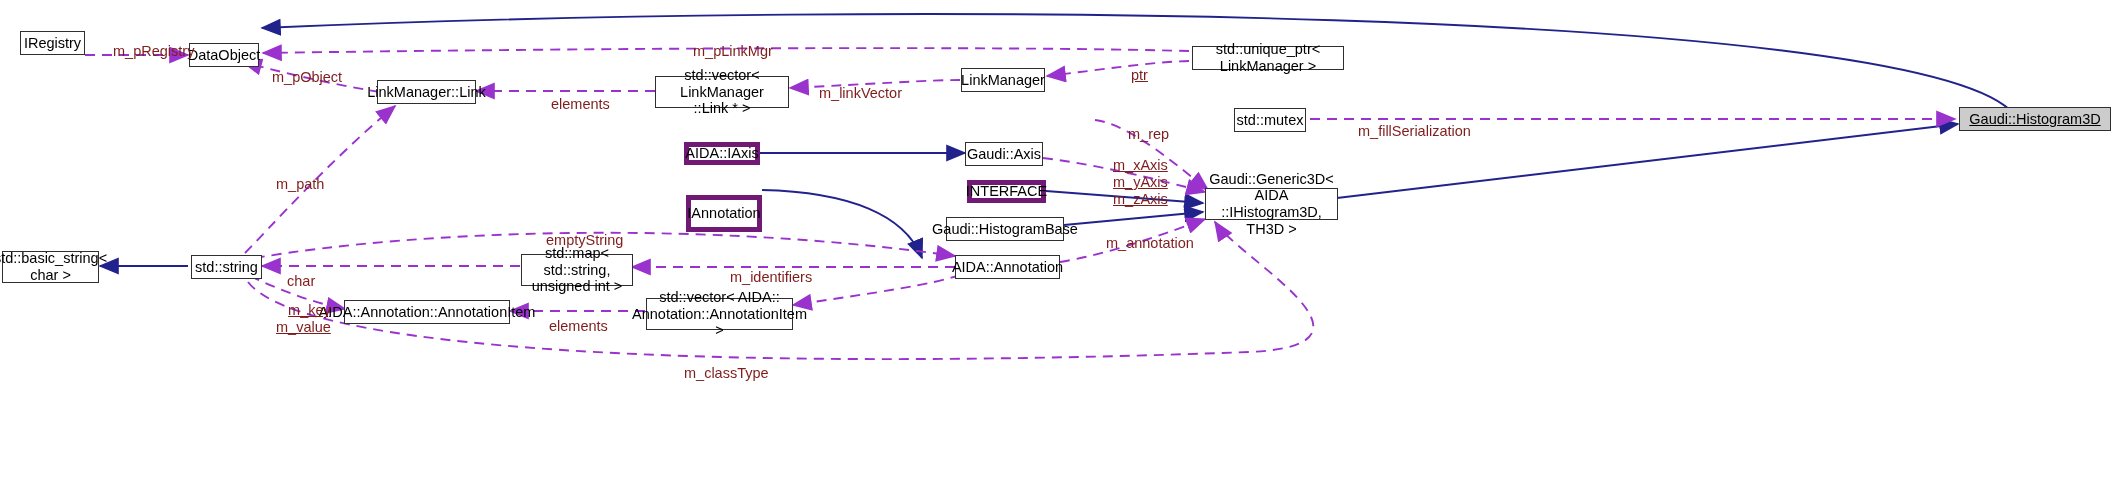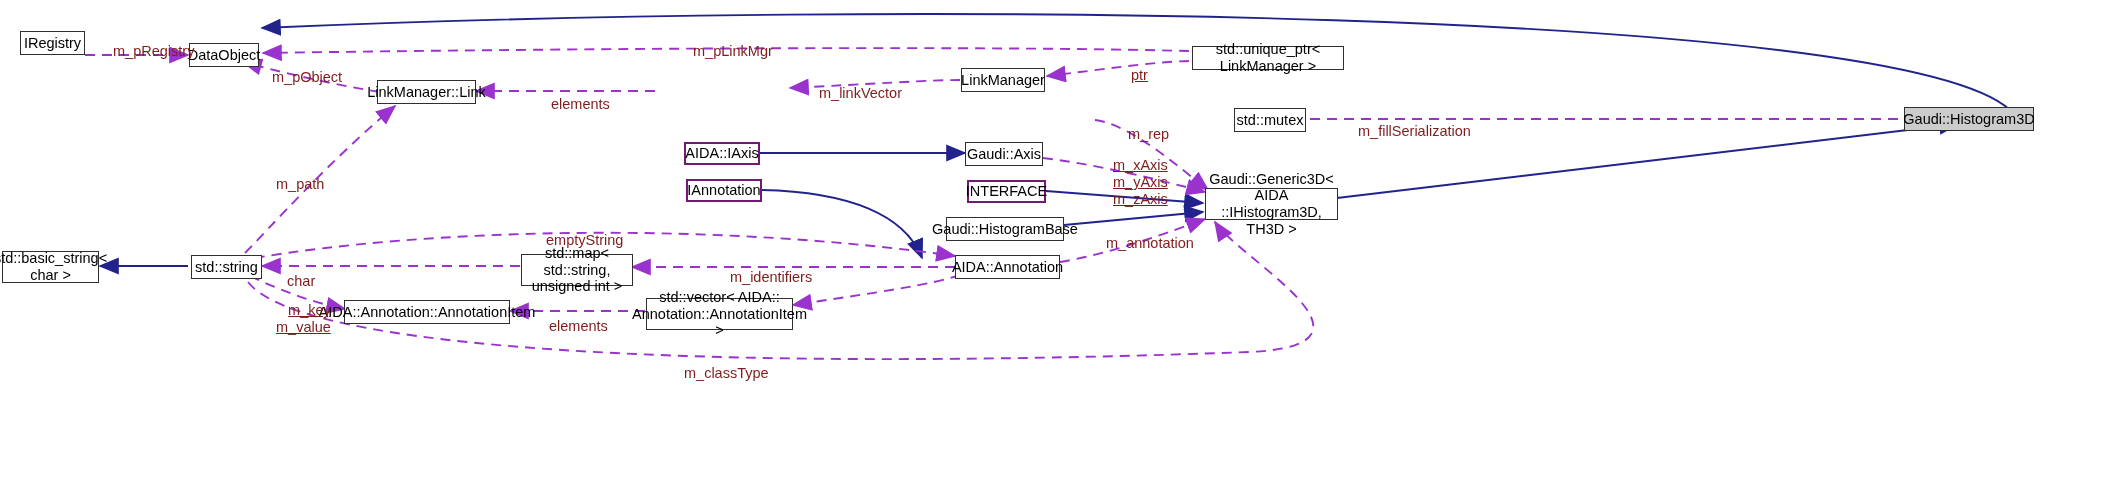--- a/index.html
+++ b/index.html
@@ -27,21 +27,21 @@
     justify-content:center;
     text-align:center;
     font-size:14.5px;
     color:#000000;
     line-height:1.15;
     white-space:pre-line;
     padding:1px 2px;
     z-index:3;
   }
   .node.solid{ border:1.6px solid #2f2f2f; }
-  .node.light{ border:2px solid #701a75; }
+  .node.light{ border:5px solid #701a75; }
   .node.current{
     background:#cccccc;
     border:1.6px solid #2f2f2f;
   }
   .edge-label{
     position:absolute;
     font-size:14.5px;
     color:#7f1d1d;
     white-space:pre-line;
     line-height:1.18;
@@ -128,52 +128,56 @@
   </div>
 
   <div class="node solid" style="left:189px; top:43px; width:70px; height:24px;">
     <span>DataObject</span>
   </div>
 
   <div class="node solid" style="left:377px; top:80px; width:99px; height:24px;">
     <span>LinkManager::Link</span>
   </div>
 
+  <div class="node solid" style="left:655px; top:76px; width:134px; height:32px;">
+    <span>std::vector&lt; LinkManager
+::Link * &gt;</span>
+  </div>
 
   <div class="node solid" style="left:961px; top:68px; width:84px; height:24px;">
     <span>LinkManager</span>
   </div>
 
   <div class="node solid" style="left:1192px; top:46px; width:152px; height:24px;">
     <span>std::unique_ptr&lt; LinkManager &gt;</span>
   </div>
 
 
   <div class="node solid" style="left:1234px; top:108px; width:72px; height:24px;">
     <span>std::mutex</span>
   </div>
 
-  <div class="node current" style="left:1904px; top:107px; width:130px; height:24px;">
+  <div class="node current" style="left:1959px; top:107px; width:152px; height:24px;text-decoration:underline;">
     <span>Gaudi::Histogram3D</span>
   </div>
 
   <div class="node light" style="left:684px; top:142px; width:76px; height:23px;">
     <span>AIDA::IAxis</span>
   </div>
 
   <div class="node solid" style="left:965px; top:142px; width:78px; height:24px;">
     <span>Gaudi::Axis</span>
   </div>
 
   <div class="node solid" style="left:1205px; top:188px; width:133px; height:32px;">
     <span>Gaudi::Generic3D&lt; AIDA
 ::IHistogram3D, TH3D &gt;</span>
   </div>
 
-  <div class="node light" style="left:686px; top:179px; width:76px; height:23px;justify-content:center;">
+  <div class="node light" style="left:686px; top:195px; width:76px; height:37px;justify-content:center;">
     <span>IAnnotation</span>
   </div>
 
   <div class="node light" style="left:967px; top:180px; width:79px; height:23px;">
     <span>INTERFACE</span>
   </div>
 
   <div class="node solid" style="left:946px; top:217px; width:118px; height:24px;">
     <span>Gaudi::HistogramBase</span>
   </div>

